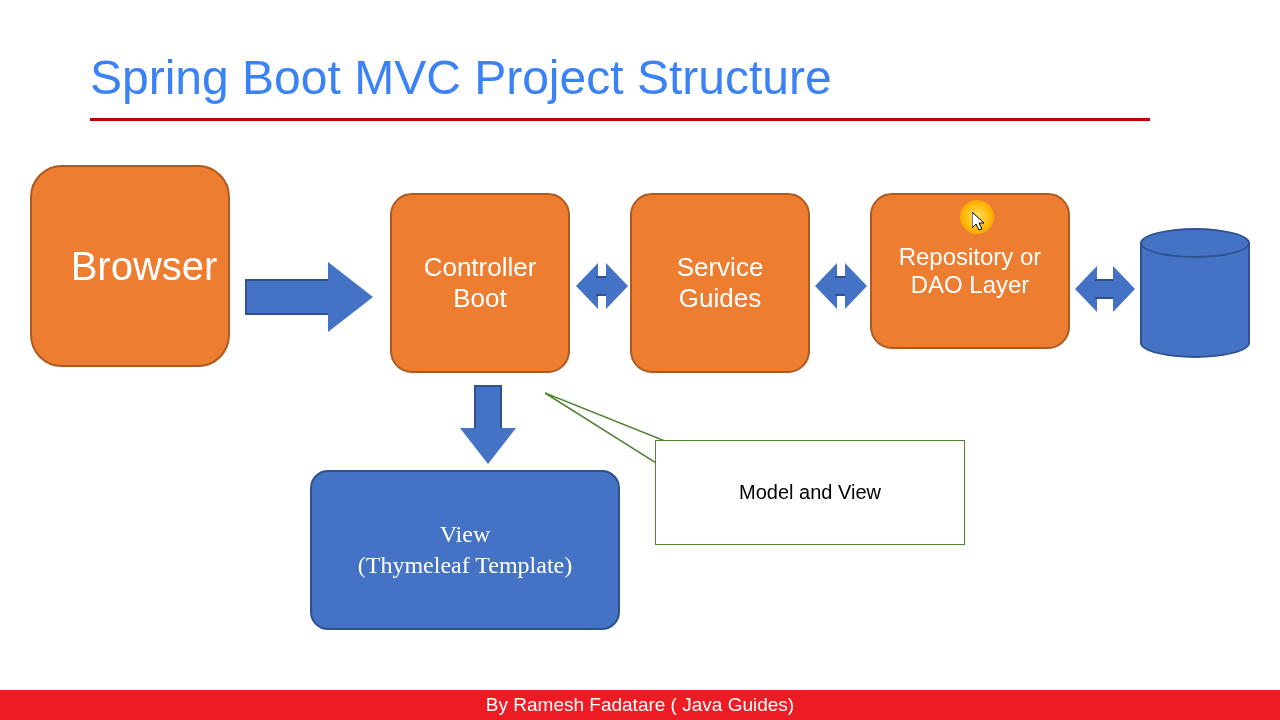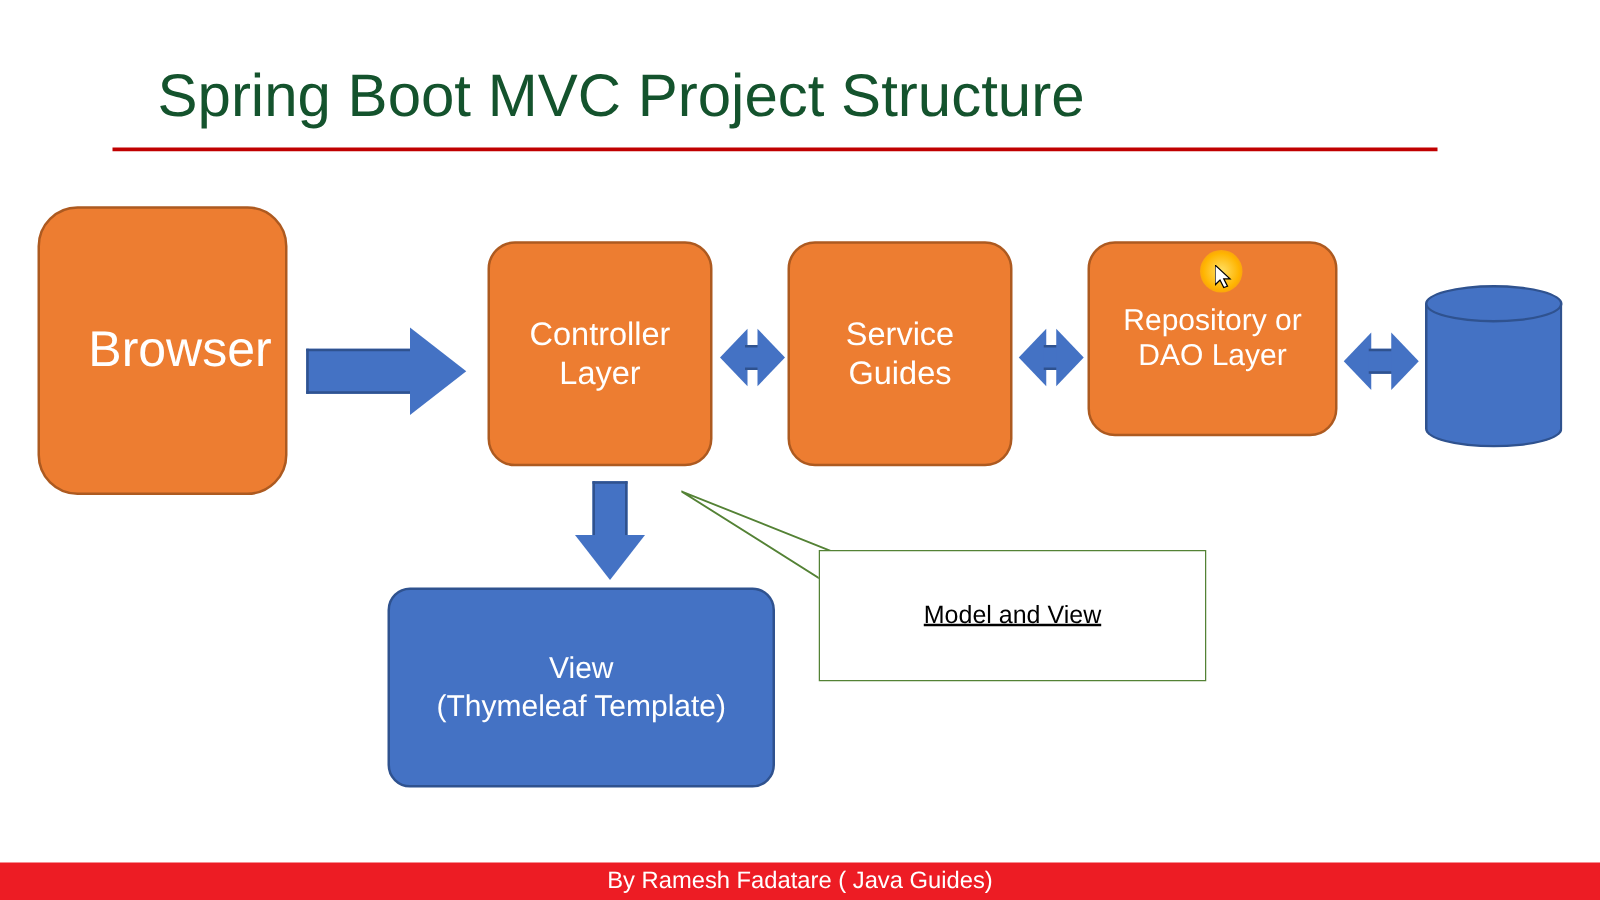--- a/index.html
+++ b/index.html
@@ -16,23 +16,22 @@
     position: relative;
     width: 1280px;
     height: 720px;
   }
   .title {
     position: absolute;
     left: 90px;
     top: 50px;
     font-size: 48px;
     font-weight: 400;
-    color: #14532d;
+    color: #3b82f6;
     letter-spacing: 0px;
-    margin-left: 36px;
   }
   .title-rule {
     position: absolute;
     left: 90px;
     top: 118px;
     width: 1060px;
     height: 0;
     border-top: 3px solid #c00000;
   }
 
@@ -49,23 +48,23 @@
   .orange {
     background: #ed7d31;
     border: 2px solid #ad5a20;
   }
   .blue {
     background: #4472c4;
     border: 2px solid #2f528f;
   }
   .br-large { border-radius: 32px; }
   .br-med   { border-radius: 22px; }
-  .br-small { border-radius: 18px; }
-
-  .browser-box { left: 30px;  top: 165px; width: 200px; height: 231px; font-size: 40px; padding-left: 28px; }
+  .br-small { border-radius: 18px; font-family: Liberation Serif, serif; }
+
+  .browser-box { left: 30px;  top: 165px; width: 200px; height: 202px; font-size: 40px; padding-left: 28px; }
   .ctrl-box    { left: 390px; top: 193px; width: 180px; height: 180px; font-size: 26px; line-height: 1.2; }
   .svc-box     { left: 630px; top: 193px; width: 180px; height: 180px; font-size: 26px; line-height: 1.2; }
   .repo-box    { left: 870px; top: 193px; width: 200px; height: 156px; font-size: 24px; line-height: 1.15; }
   .view-box    { left: 310px; top: 470px; width: 310px; height: 160px; font-size: 24px; line-height: 1.3; }
 
   .ctrl-box span, .svc-box span, .repo-box span, .view-box span { padding: 0 8px; }
 
   
   .db {
     position: absolute;
@@ -226,21 +225,20 @@
     width: 310px;
     height: 105px;
     border: 1.5px solid #548235;
     background: #fff;
     display:flex;
     align-items:center;
     justify-content:center;
     font-size: 20px;
     color:#000;
     box-sizing:border-box;
-    text-decoration:underline;
   }
   .callout-tail {
     position: absolute;
     left: 545px;
     top: 390px;
     width: 180px;
     height: 100px;
     pointer-events:none;
   }
 
@@ -289,21 +287,21 @@
     <span>Browser</span>
   </div>
 
   <div class="arrow-right arr1">
     <div class="head-outline"></div>
     <div class="shaft"></div>
     <div class="head"></div>
   </div>
 
   <div class="box orange br-med ctrl-box">
-    <span style="white-space:pre-line;">Controller Layer</span>
+    <span style="white-space:pre-line;">Controller Boot</span>
   </div>
 
   <div class="dbl-arrow da1">
     <div class="head-lo"></div>
       <div class="head-ro"></div>
     <div class="head-l"></div>
       <div class="shaft"></div>
       <div class="head-r"></div>
   </div>
 

